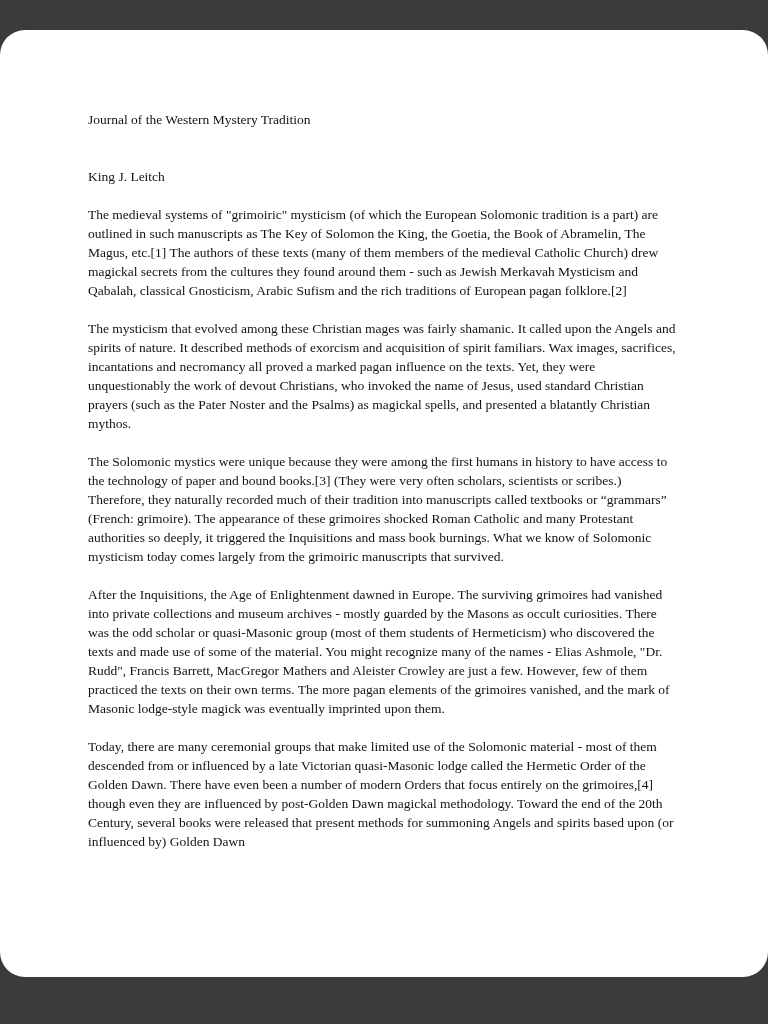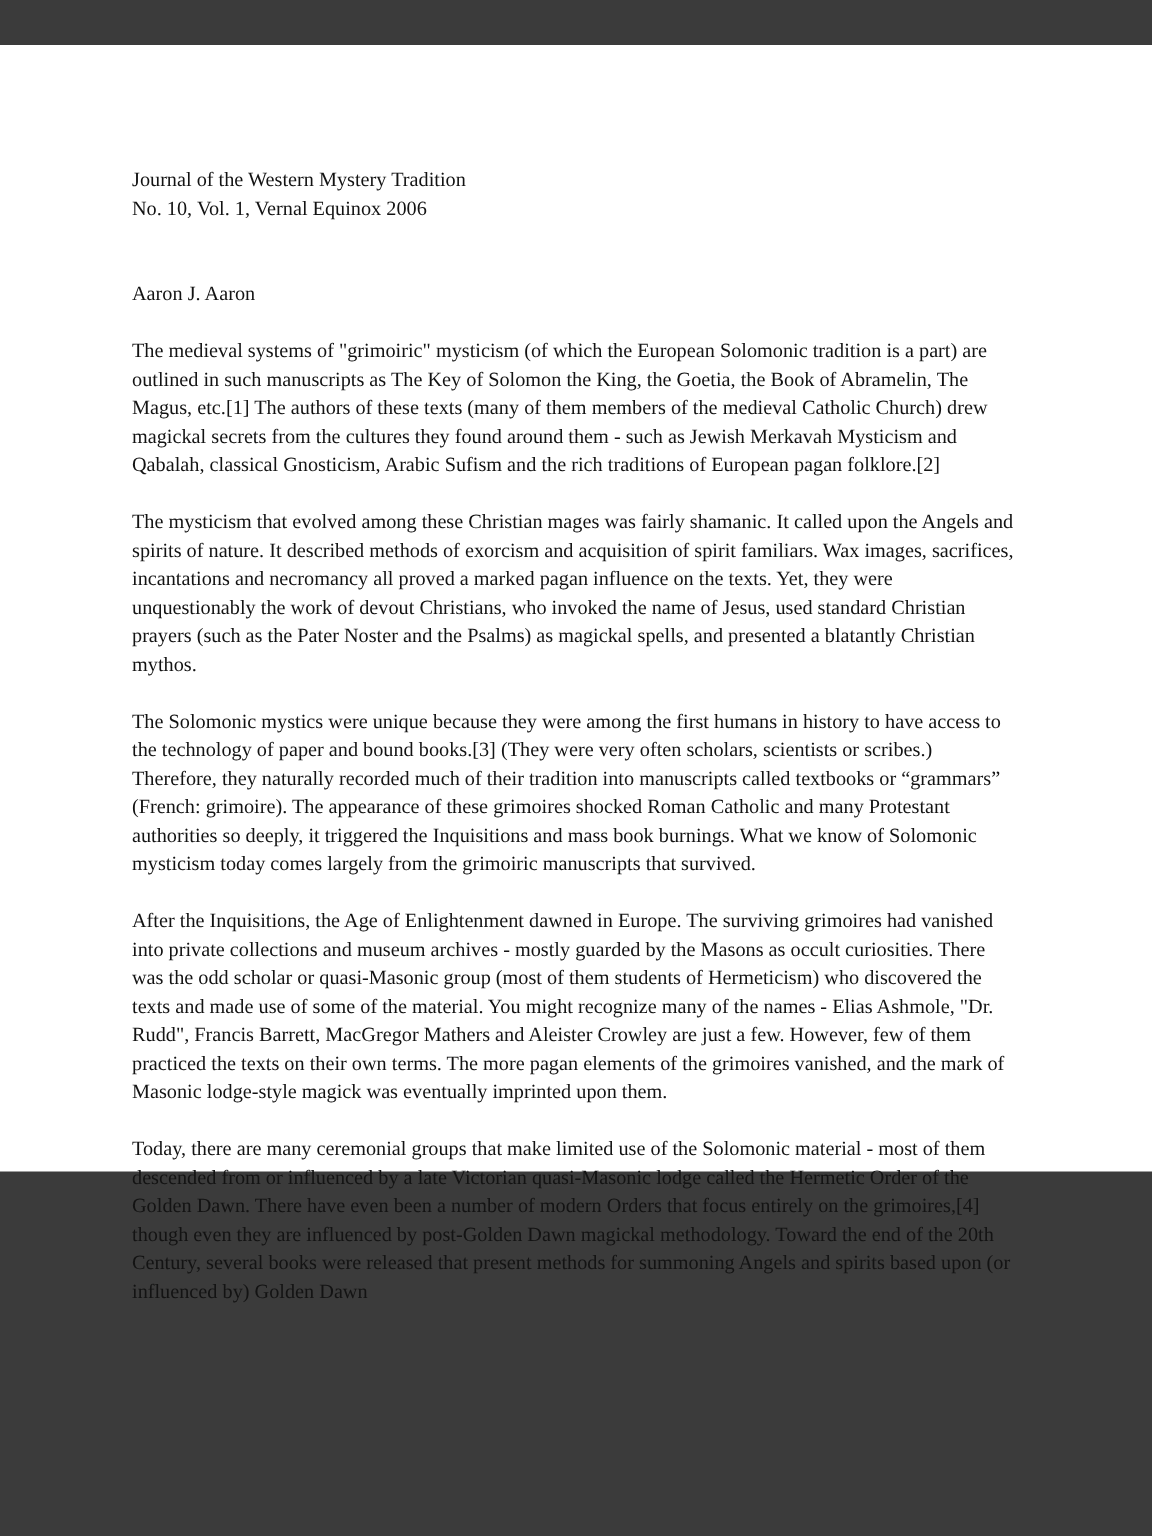--- a/index.html
+++ b/index.html
@@ -17,28 +17,29 @@
     position: relative;
     width: 768px;
     height: 1024px;
     background: #3b3b3b;
   }
   .page {
     position: absolute;
     top: 30px;
     left: 0;
     width: 768px;
-    height: 751px;
+    height: 947px;
     background: #ffffff;
     box-sizing: border-box;
     padding: 80px 88px 0 88px;
     color: #131313;
     font-size: 13.5px;
     line-height: 19px;
     text-align: left;
+    border-radius: 25px;
   }
   .journal {
     margin-bottom: 38px;
   }
   .journal div {
     margin: 0;
   }
   .article-title {
     margin: 0 0 7px 0;
   }
@@ -50,25 +51,24 @@
   }
 </style>
 </head>
 <body>
 
 <div class="viewer">
   <div class="page">
 
     <div class="journal">
       <div>Journal of the Western Mystery Tradition</div>
-      <div>No. 10, Vol. 1, Vernal Equinox 2006</div>
     </div>
 
 
-    <div class="article-author">Aaron J. Aaron</div>
+    <div class="article-author">King J. Leitch</div>
 
     <p>The medieval systems of "grimoiric" mysticism (of which the European Solomonic tradition is a part) are outlined in such manuscripts as The Key of Solomon the King, the Goetia, the Book of Abramelin, The Magus, etc.[1] The authors of these texts (many of them members of the medieval Catholic Church) drew magickal secrets from the cultures they found around them - such as Jewish Merkavah Mysticism and Qabalah, classical Gnosticism, Arabic Sufism and the rich traditions of European pagan folklore.[2]</p>
 
     <p>The mysticism that evolved among these Christian mages was fairly shamanic. It called upon the Angels and spirits of nature. It described methods of exorcism and acquisition of spirit familiars. Wax images, sacrifices, incantations and necromancy all proved a marked pagan influence on the texts. Yet, they were unquestionably the work of devout Christians, who invoked the name of Jesus, used standard Christian prayers (such as the Pater Noster and the Psalms) as magickal spells, and presented a blatantly Christian mythos.</p>
 
     <p>The Solomonic mystics were unique because they were among the first humans in history to have access to the technology of paper and bound books.[3] (They were very often scholars, scientists or scribes.) Therefore, they naturally recorded much of their tradition into manuscripts called textbooks or “grammars” (French: grimoire). The appearance of these grimoires shocked Roman Catholic and many Protestant authorities so deeply, it triggered the Inquisitions and mass book burnings. What we know of Solomonic mysticism today comes largely from the grimoiric manuscripts that survived.</p>
 
     <p>After the Inquisitions, the Age of Enlightenment dawned in Europe. The surviving grimoires had vanished into private collections and museum archives - mostly guarded by the Masons as occult curiosities. There was the odd scholar or quasi-Masonic group (most of them students of Hermeticism) who discovered the texts and made use of some of the material. You might recognize many of the names - Elias Ashmole, "Dr. Rudd", Francis Barrett, MacGregor Mathers and Aleister Crowley are just a few. However, few of them practiced the texts on their own terms. The more pagan elements of the grimoires vanished, and the mark of Masonic lodge-style magick was eventually imprinted upon them.</p>
 
     <p>Today, there are many ceremonial groups that make limited use of the Solomonic material - most of them descended from or influenced by a late Victorian quasi-Masonic lodge called the Hermetic Order of the Golden Dawn. There have even been a number of modern Orders that focus entirely on the grimoires,[4] though even they are influenced by post-Golden Dawn magickal methodology. Toward the end of the 20th Century, several books were released that present methods for summoning Angels and spirits based upon (or influenced by) Golden Dawn</p>

